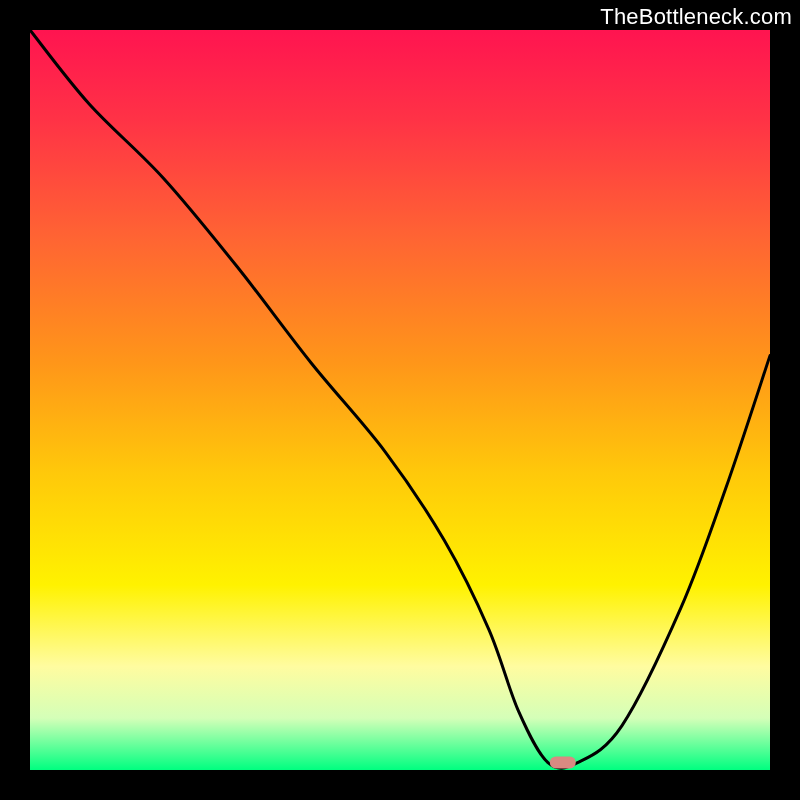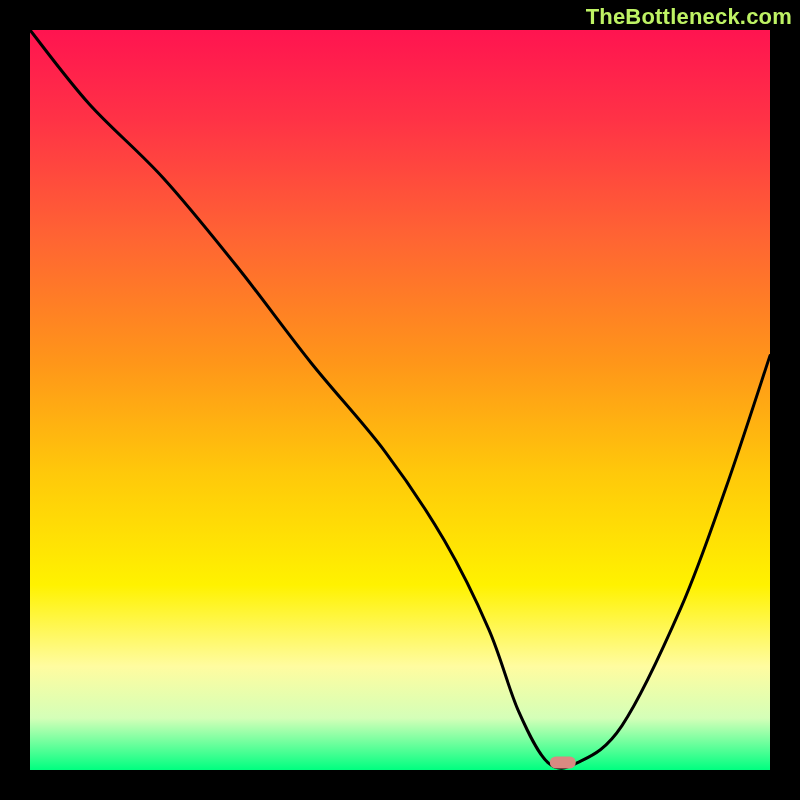--- a/index.html
+++ b/index.html
@@ -14,23 +14,23 @@
   .stage {
     position: relative;
     width: 800px;
     height: 800px;
     background: #000;
   }
   .watermark {
     position: absolute;
     top: 4px;
     right: 8px;
-    color: #bef264;
+    color: #ffffff;
     font-size: 22px;
-    font-weight: 700;
+    font-weight: 400;
     letter-spacing: 0.2px;
   }
   svg {
     position: absolute;
     left: 0;
     top: 0;
   }
 </style>
 </head>
 <body>

